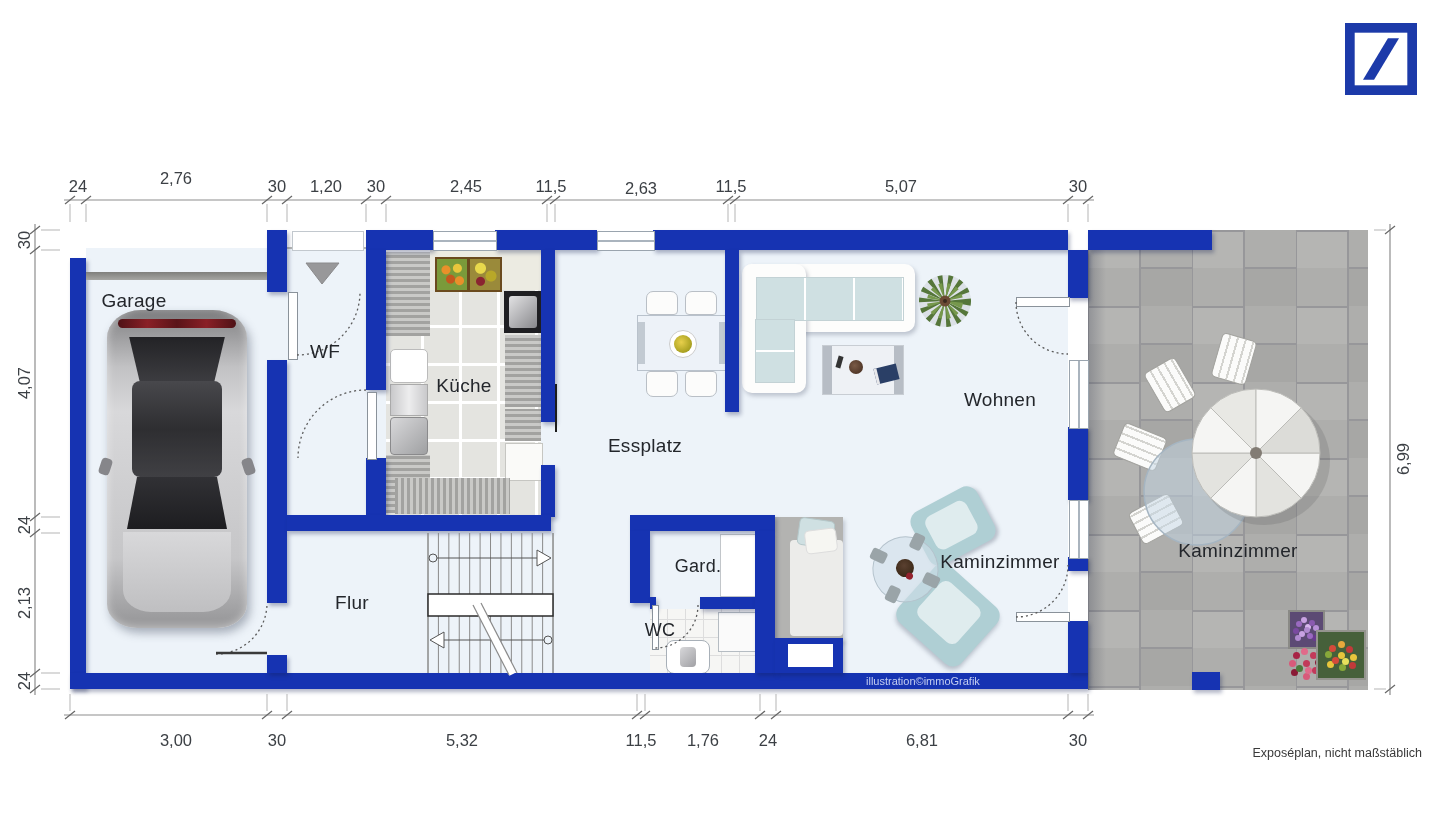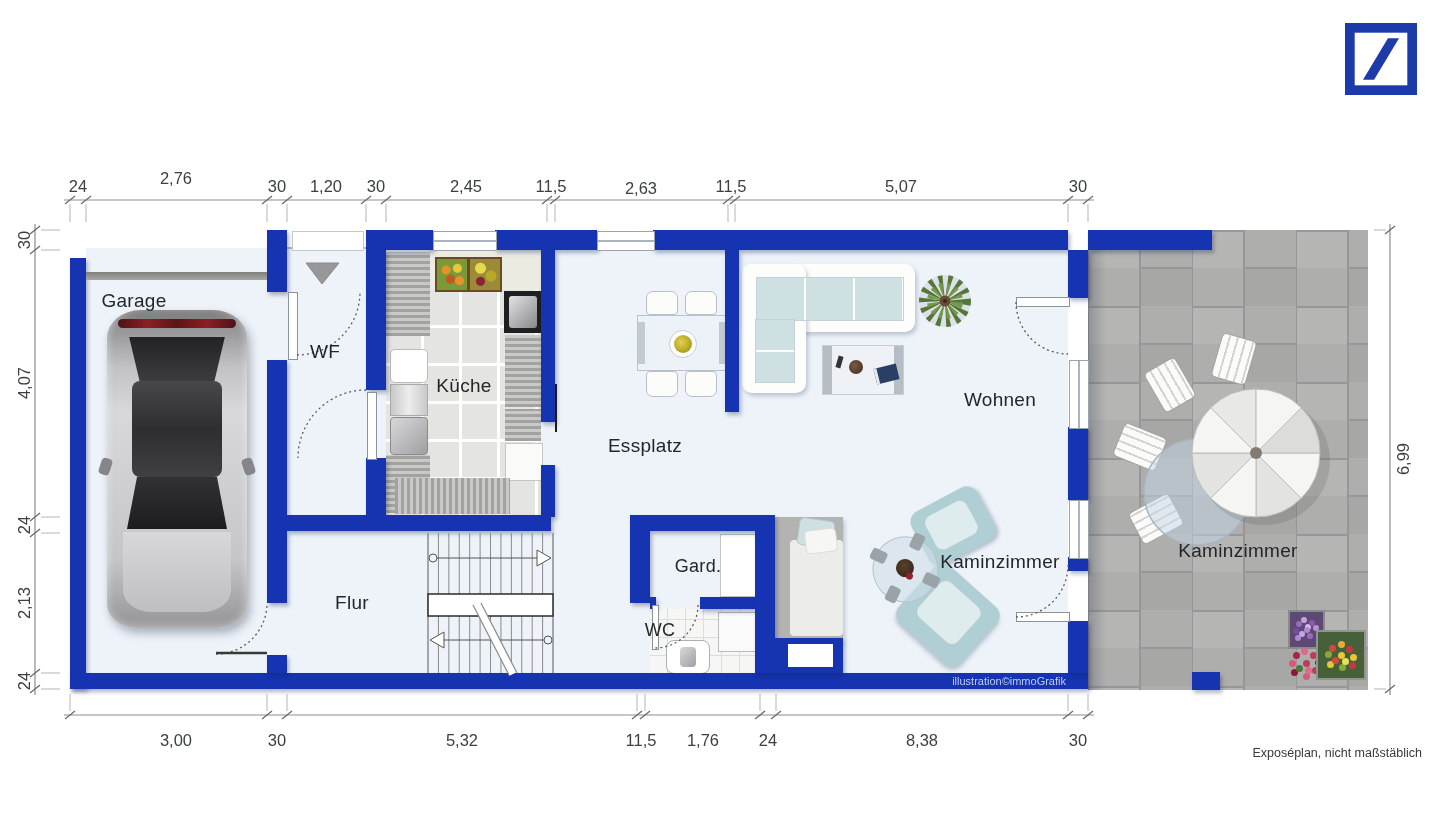--- a/index.html
+++ b/index.html
@@ -19,21 +19,21 @@
        transform:translate(-50%,-50%);z-index:6}
   .dimv{transform:translate(-50%,-50%) rotate(-90deg)}
   .stripesV{background:repeating-linear-gradient(0deg,#a2a2a0 0 3px,#c9c9c7 3px 6px)}
   .stripesH{background:repeating-linear-gradient(90deg,#a2a2a0 0 3px,#c9c9c7 3px 6px)}
   #overlay{position:absolute;left:0;top:0;z-index:5;pointer-events:none}
   .slatchair{position:absolute;width:34px;height:44px;border:1px solid #a2a29e;border-radius:5px;
              background:#fbfbfa repeating-linear-gradient(90deg,transparent 0 6px,#d4d4d0 6px 8px);z-index:2}
   .kamchair{position:absolute;background:#afcfd4;border-radius:12px;z-index:2;
             box-shadow:2px 3px 4px rgba(90,100,120,.35)}
   .kamchair .seat{position:absolute;left:18%;top:16%;width:62%;height:62%;background:#dfecee;border-radius:8px}
-  .credit{position:absolute;color:#c3cdf0;font-size:11px;z-index:6;text-align:right}
+  .credit{position:absolute;color:#c3cdf0;font-size:11px;z-index:6;}
   .disclaimer{position:absolute;color:#3a3a3a;font-size:12.5px;z-index:6;text-align:right}
 </style>
 </head>
 <body>
 
 <div class="canvas">
 
   <div class="floor" style="left:86px;top:248px;width:982px;height:425px"></div>
 
   <svg class="a" style="left:1088px;top:230px;z-index:1" width="280" height="460">
@@ -375,21 +375,21 @@
   <span class="dim" style="left:731px;top:186px">11,5</span>
   <span class="dim" style="left:901px;top:186px">5,07</span>
   <span class="dim" style="left:1078px;top:186px">30</span>
 
   <span class="dim" style="left:176px;top:740px">3,00</span>
   <span class="dim" style="left:277px;top:740px">30</span>
   <span class="dim" style="left:462px;top:740px">5,32</span>
   <span class="dim" style="left:641px;top:740px">11,5</span>
   <span class="dim" style="left:703px;top:740px">1,76</span>
   <span class="dim" style="left:768px;top:740px">24</span>
-  <span class="dim" style="left:922px;top:740px">8,38</span>
+  <span class="dim" style="left:922px;top:740px">6,81</span>
   <span class="dim" style="left:1078px;top:740px">30</span>
 
   <span class="dim dimv" style="left:24px;top:240px">30</span>
   <span class="dim dimv" style="left:24px;top:383px">4,07</span>
   <span class="dim dimv" style="left:24px;top:525px">24</span>
   <span class="dim dimv" style="left:24px;top:603px">2,13</span>
   <span class="dim dimv" style="left:24px;top:681px">24</span>
   <span class="dim dimv" style="left:1403px;top:459px">6,99</span>
 
   <div class="a" style="left:1345px;top:23px;width:72px;height:72px;z-index:7">

